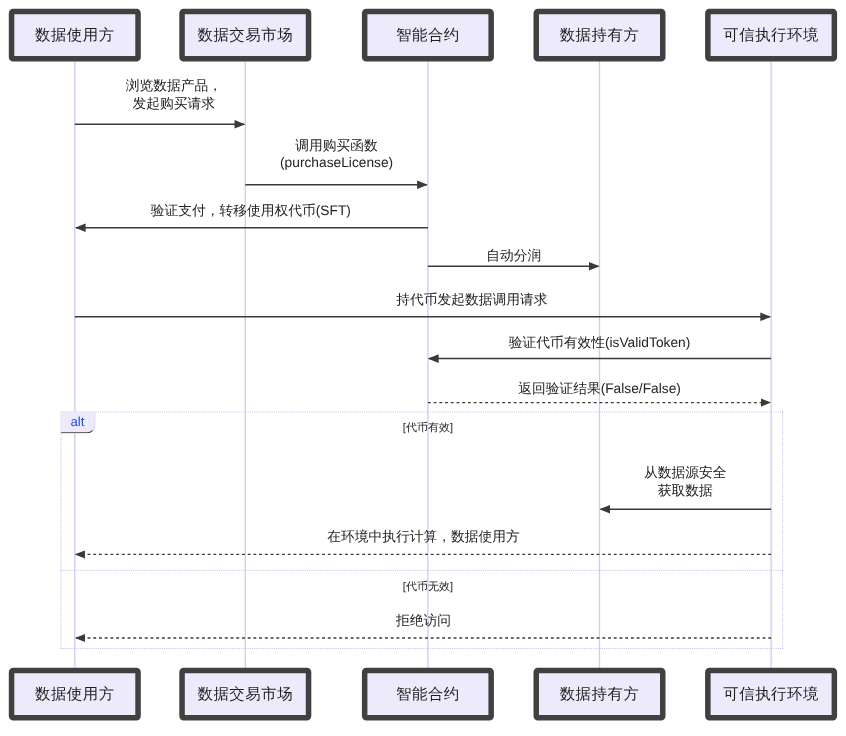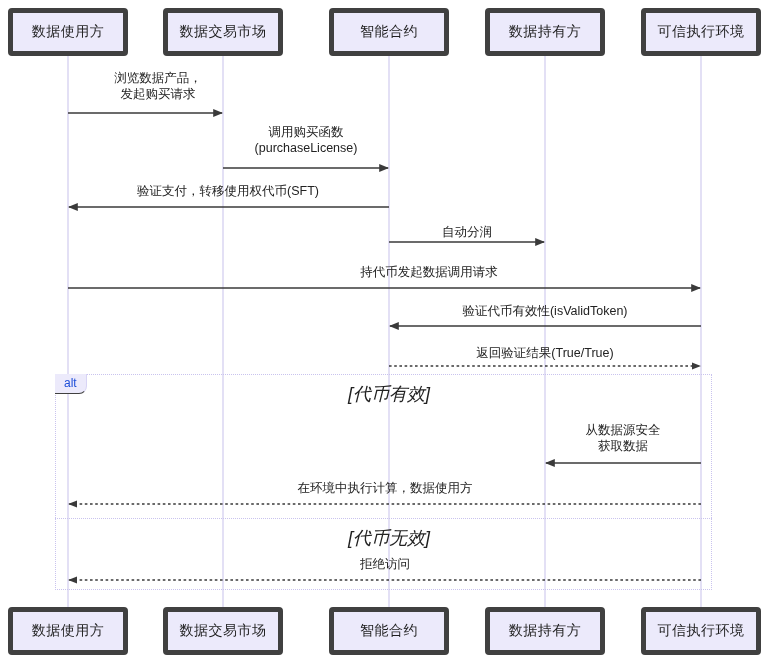--- a/index.html
+++ b/index.html
@@ -62,25 +62,24 @@
     background: #ECEAFB;
     border-right: 1px solid #D8D4F5;
     border-bottom: 1px solid #404040;
     font-size: 12px;
     color: #1d4ed8;
     padding: 2px 9px 3px 9px;
     border-bottom-right-radius: 8px;
   }
   .cond-label {
     position: absolute;
-    font-size: 18px;
+    font-size: 10px;
     color: #222222;
     white-space: pre;
     transform: translateX(-50%);
-    font-style: italic;
   }
 </style>
 </head>
 <body>
 
 <div id="diagram-root">
 
   <svg class="svg-layer" id="svg-layer" width="769" height="669">
     <defs>
       <marker id="arrow-solid" viewBox="0 0 10 10" refX="9" refY="5" markerWidth="7" markerHeight="7" orient="auto-start-reverse">
@@ -129,21 +128,21 @@
 
   <div id="labels-layer">
       <div class="msg-label" style="left: 158px; top: 70px;">浏览数据产品，
 发起购买请求</div>
       <div class="msg-label" style="left: 306px; top: 124px;">调用购买函数
 (purchaseLicense)</div>
       <div class="msg-label" style="left: 228px; top: 183px;">验证支付，转移使用权代币(SFT)</div>
       <div class="msg-label" style="left: 467px; top: 224px;">自动分润</div>
       <div class="msg-label" style="left: 385px; top: 264px; margin-left: 44px;">持代币发起数据调用请求</div>
       <div class="msg-label" style="left: 545px; top: 303px;">验证代币有效性(isValidToken)</div>
-      <div class="msg-label" style="left: 545px; top: 345px;">返回验证结果(True/True)</div>
+      <div class="msg-label" style="left: 545px; top: 345px;">返回验证结果(False/False)</div>
       <div class="msg-label" style="left: 623px; top: 422px;">从数据源安全
 获取数据</div>
       <div class="msg-label" style="left: 385px; top: 480px;">在环境中执行计算，数据使用方</div>
       <div class="msg-label" style="left: 385px; top: 556px;">拒绝访问</div>
     </div>
 
   <div id="alt-layer">
       <div class="alt-frame" style="left: 55px; top: 374px; width: 657px; height: 216px;"></div>
       <div class="alt-divider" style="left: 55px; top: 518px; width: 657px;"></div>
       <div class="alt-tag" style="left: 55px; top: 374px;">alt</div>

